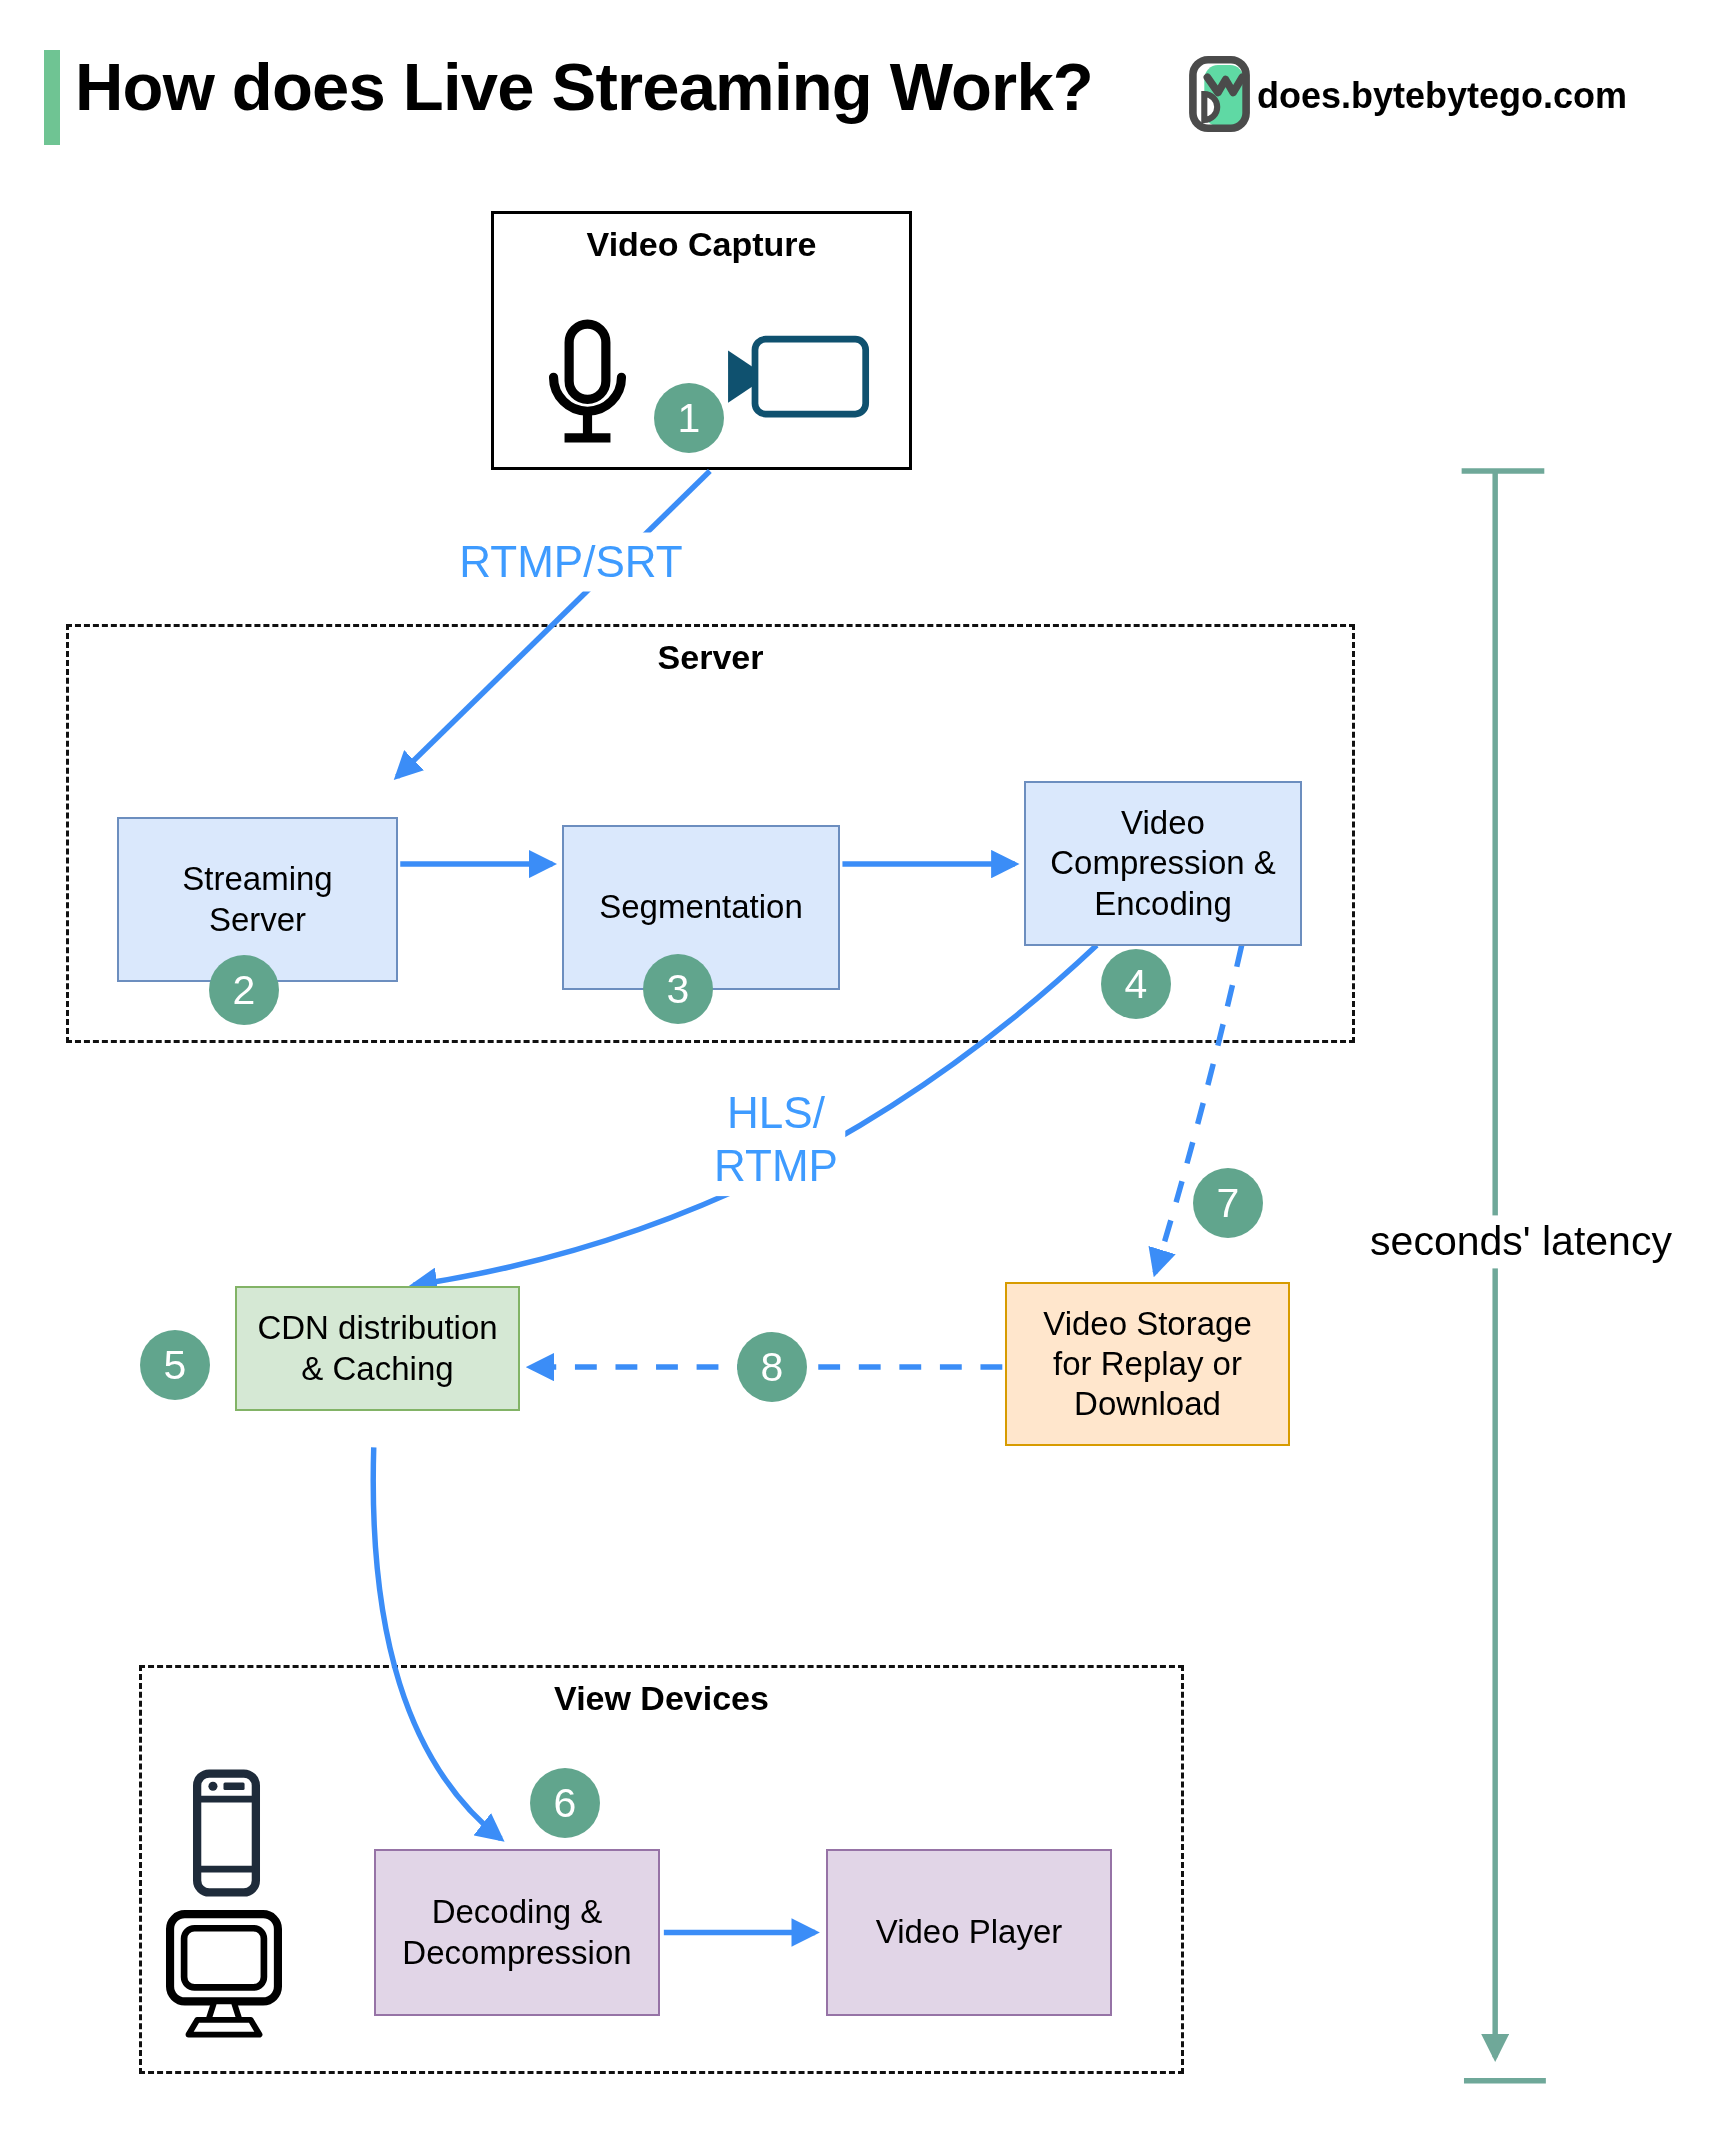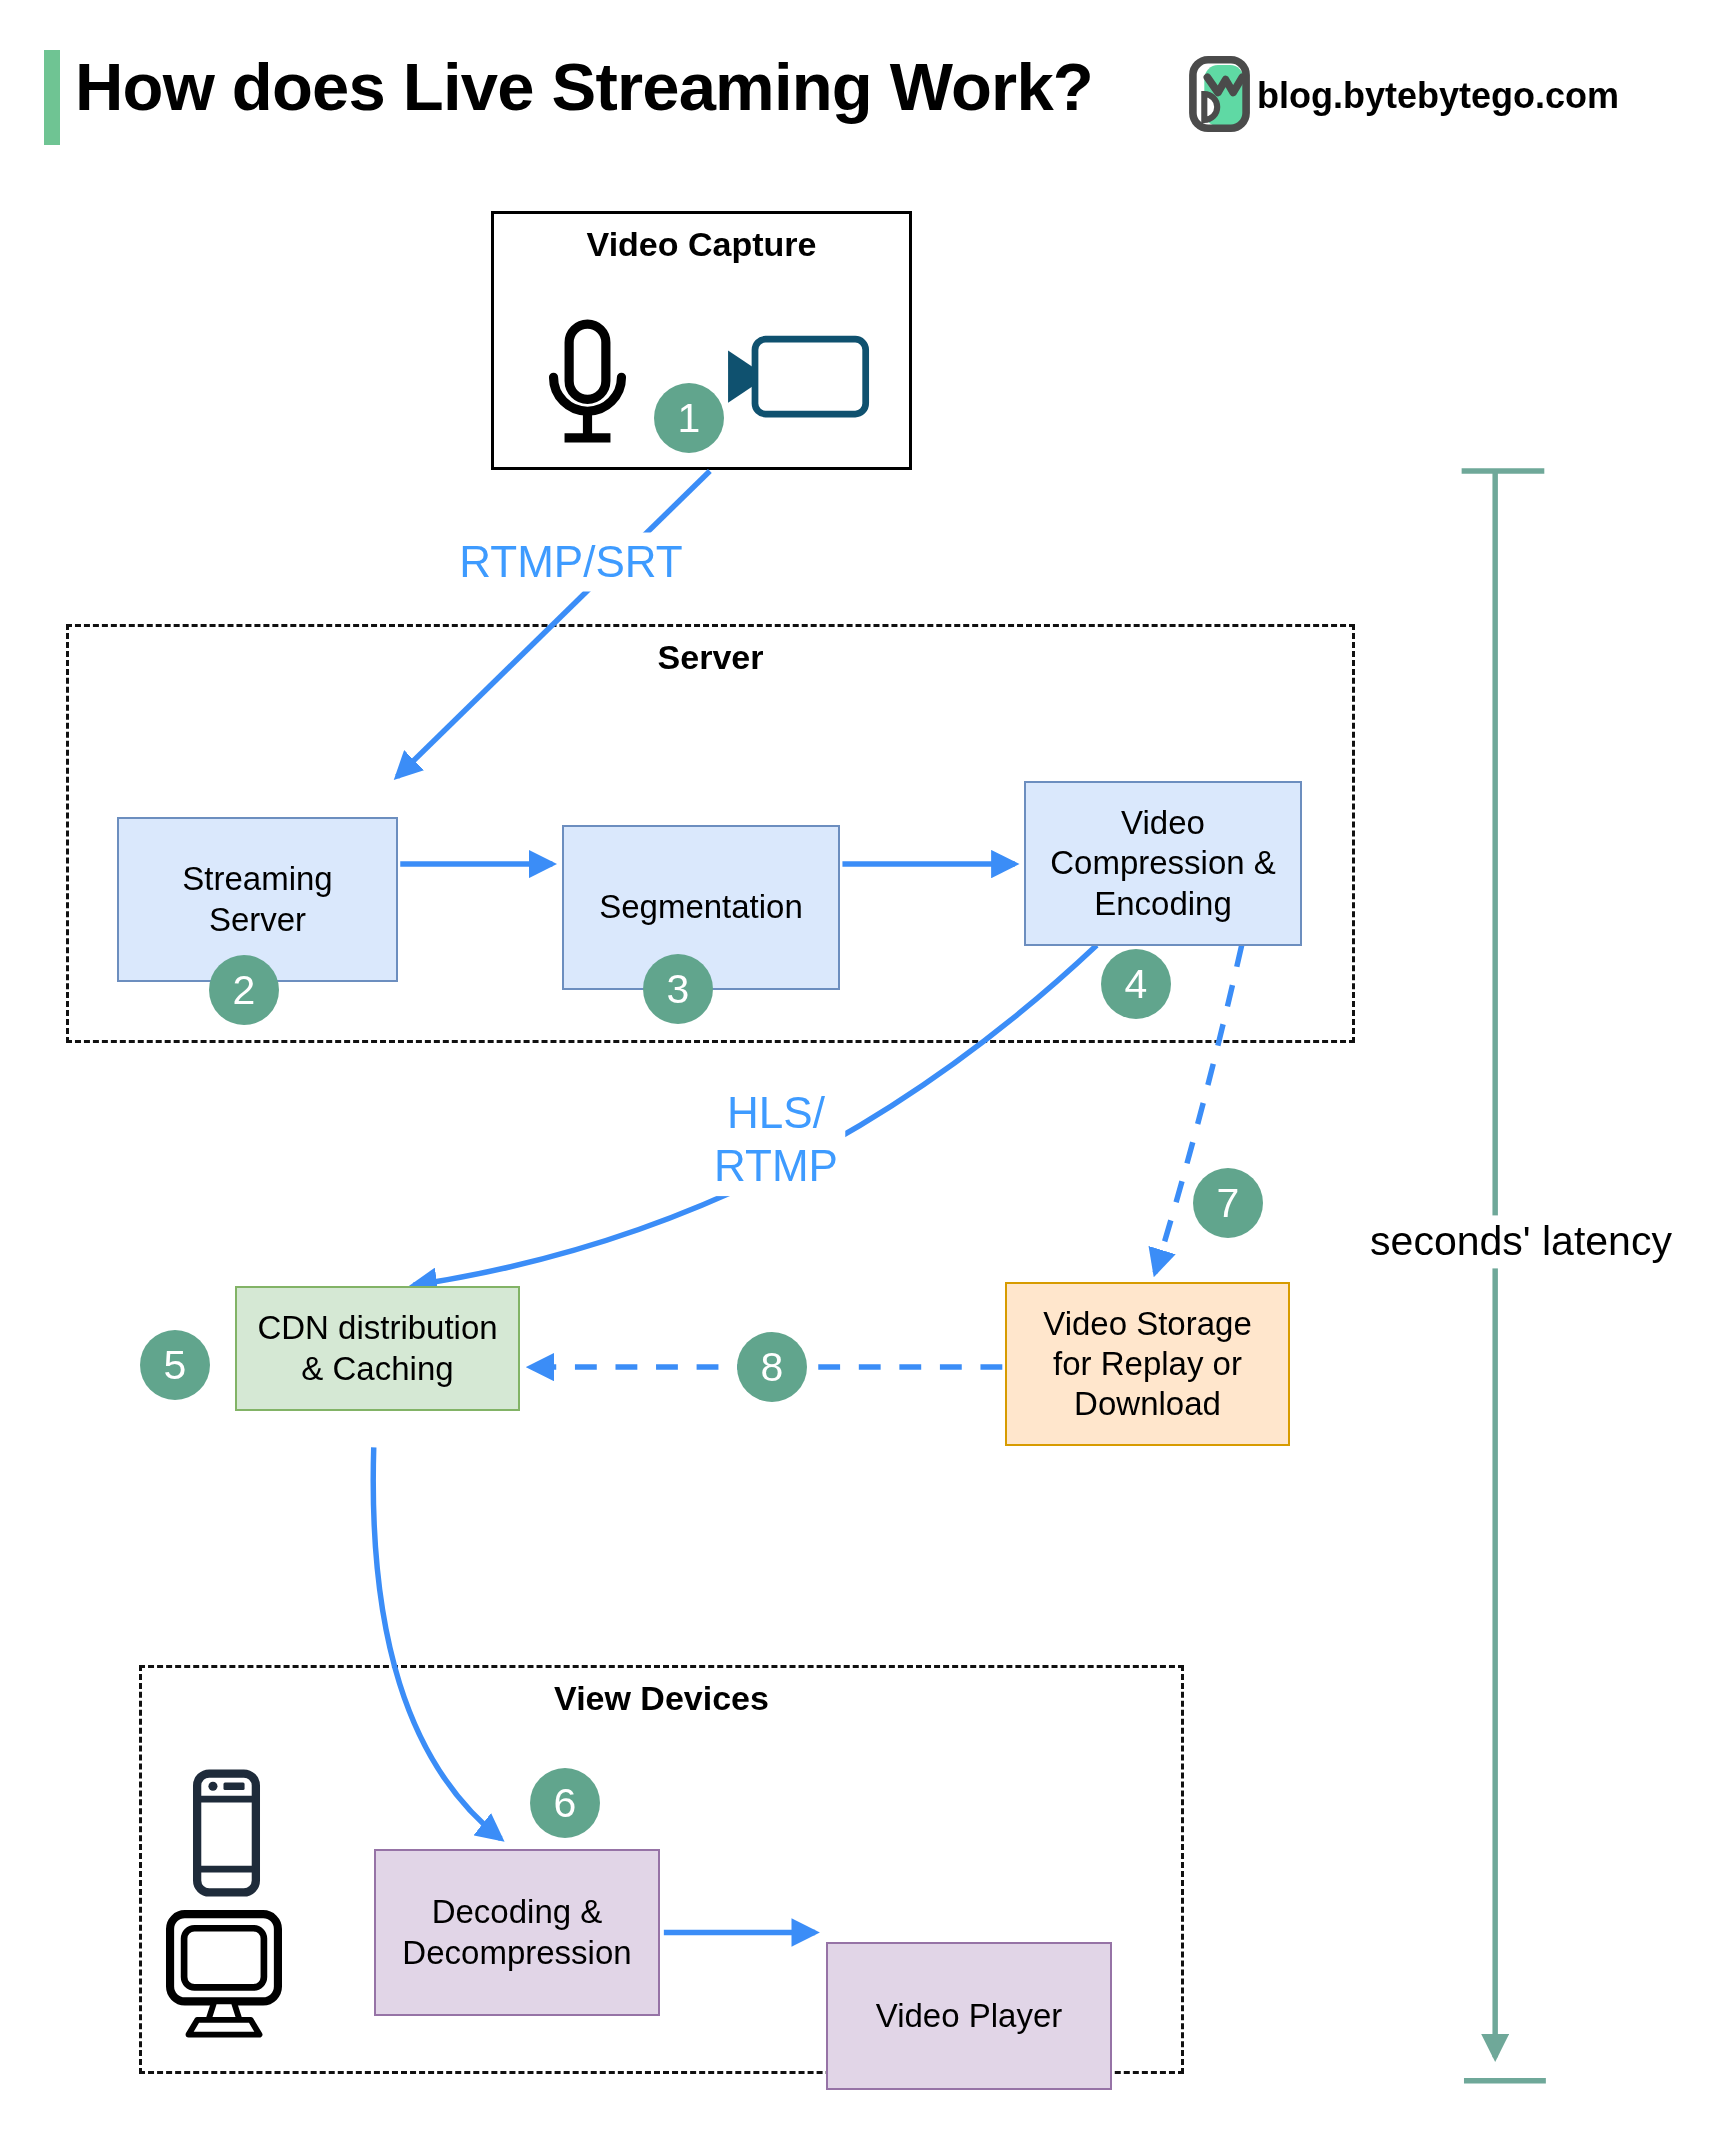--- a/index.html
+++ b/index.html
@@ -26,21 +26,21 @@
   .node.blue  {background:#dae8fc;border:2.3px solid #6c8ebf;}
   .node.green {background:#d5e8d4;border:2.3px solid #82b366;}
   .node.orange{background:#ffe6cc;border:2.3px solid #d79b00;}
   .node.purple{background:#e1d5e7;border:2.3px solid #9673a6;}
   #node-streaming-server {left:117px;top:781px;width:281px;height:165px;margin-top:36px;}
   #node-segmentation     {left:562px;top:781px;width:278px;height:165px;margin-top:44px;}
   #node-video-compression{left:1024px;top:781px;width:278px;height:165px;}
   #node-cdn              {left:235px;top:1286px;width:285px;height:125px;}
   #node-video-storage    {left:1005px;top:1282px;width:285px;height:164px;}
   #node-decoding         {left:374px;top:1849px;width:286px;height:167px;}
-  #node-video-player     {left:826px;top:1942px;width:286px;height:148px;}
+  #node-video-player     {left:826px;top:1849px;width:286px;height:167px;}
 
   
   .step{width:70px;height:70px;border-radius:50%;background:#61a58d;color:#fff;
         display:flex;align-items:center;justify-content:center;font-size:41px;z-index:4;}
   #step-1{left:654px;top:383px;}
   #step-2{left:209px;top:955px;}
   #step-3{left:643px;top:954px;}
   #step-4{left:1101px;top:949px;}
   #step-5{left:140px;top:1330px;}
   #step-6{left:530px;top:1768px;}
@@ -70,21 +70,21 @@
 <div id="canvas">
 
   <div id="accent-bar" class="abs"></div>
   <div id="page-title" class="abs">How does Live Streaming Work?</div>
   <svg id="logo" class="abs" viewBox="0 0 80 100">
     <rect x="20" y="12" width="52" height="80" rx="18" fill="#5fd9a4"></rect>
     <path d="M20,50 a17,17 0 0 1 0,34 z" fill="#ffffff" stroke="#4b4b4b" stroke-width="8"></path>
     <path d="M24,28 L38,48 L48,31 L58,48 L70,28" fill="none" stroke="#4b4b4b" stroke-width="10" stroke-linecap="round" stroke-linejoin="round"></path>
     <rect x="5" y="5" width="70" height="90" rx="20" fill="none" stroke="#4b4b4b" stroke-width="10"></rect>
   </svg>
-  <div id="brand-text" class="abs">blog.bytebytego.com</div>
+  <div id="brand-text" class="abs">does.bytebytego.com</div>
 
   <svg id="edge-layer" class="abs" viewBox="0 0 2223 2730">
     <defs>
       <marker id="arrow-blue" viewBox="0 0 12 12" refX="10" refY="6" markerWidth="5.2" markerHeight="5.2" orient="auto">
         <path d="M0,0 L12,6 L0,12 Z" fill="#3b8df7"></path>
       </marker>
       <marker id="arrow-teal" viewBox="0 0 12 12" refX="10" refY="6" markerWidth="5.2" markerHeight="5.2" orient="auto">
         <path d="M0,0 L12,6 L0,12 Z" fill="#6fa899"></path>
       </marker>
     </defs>

